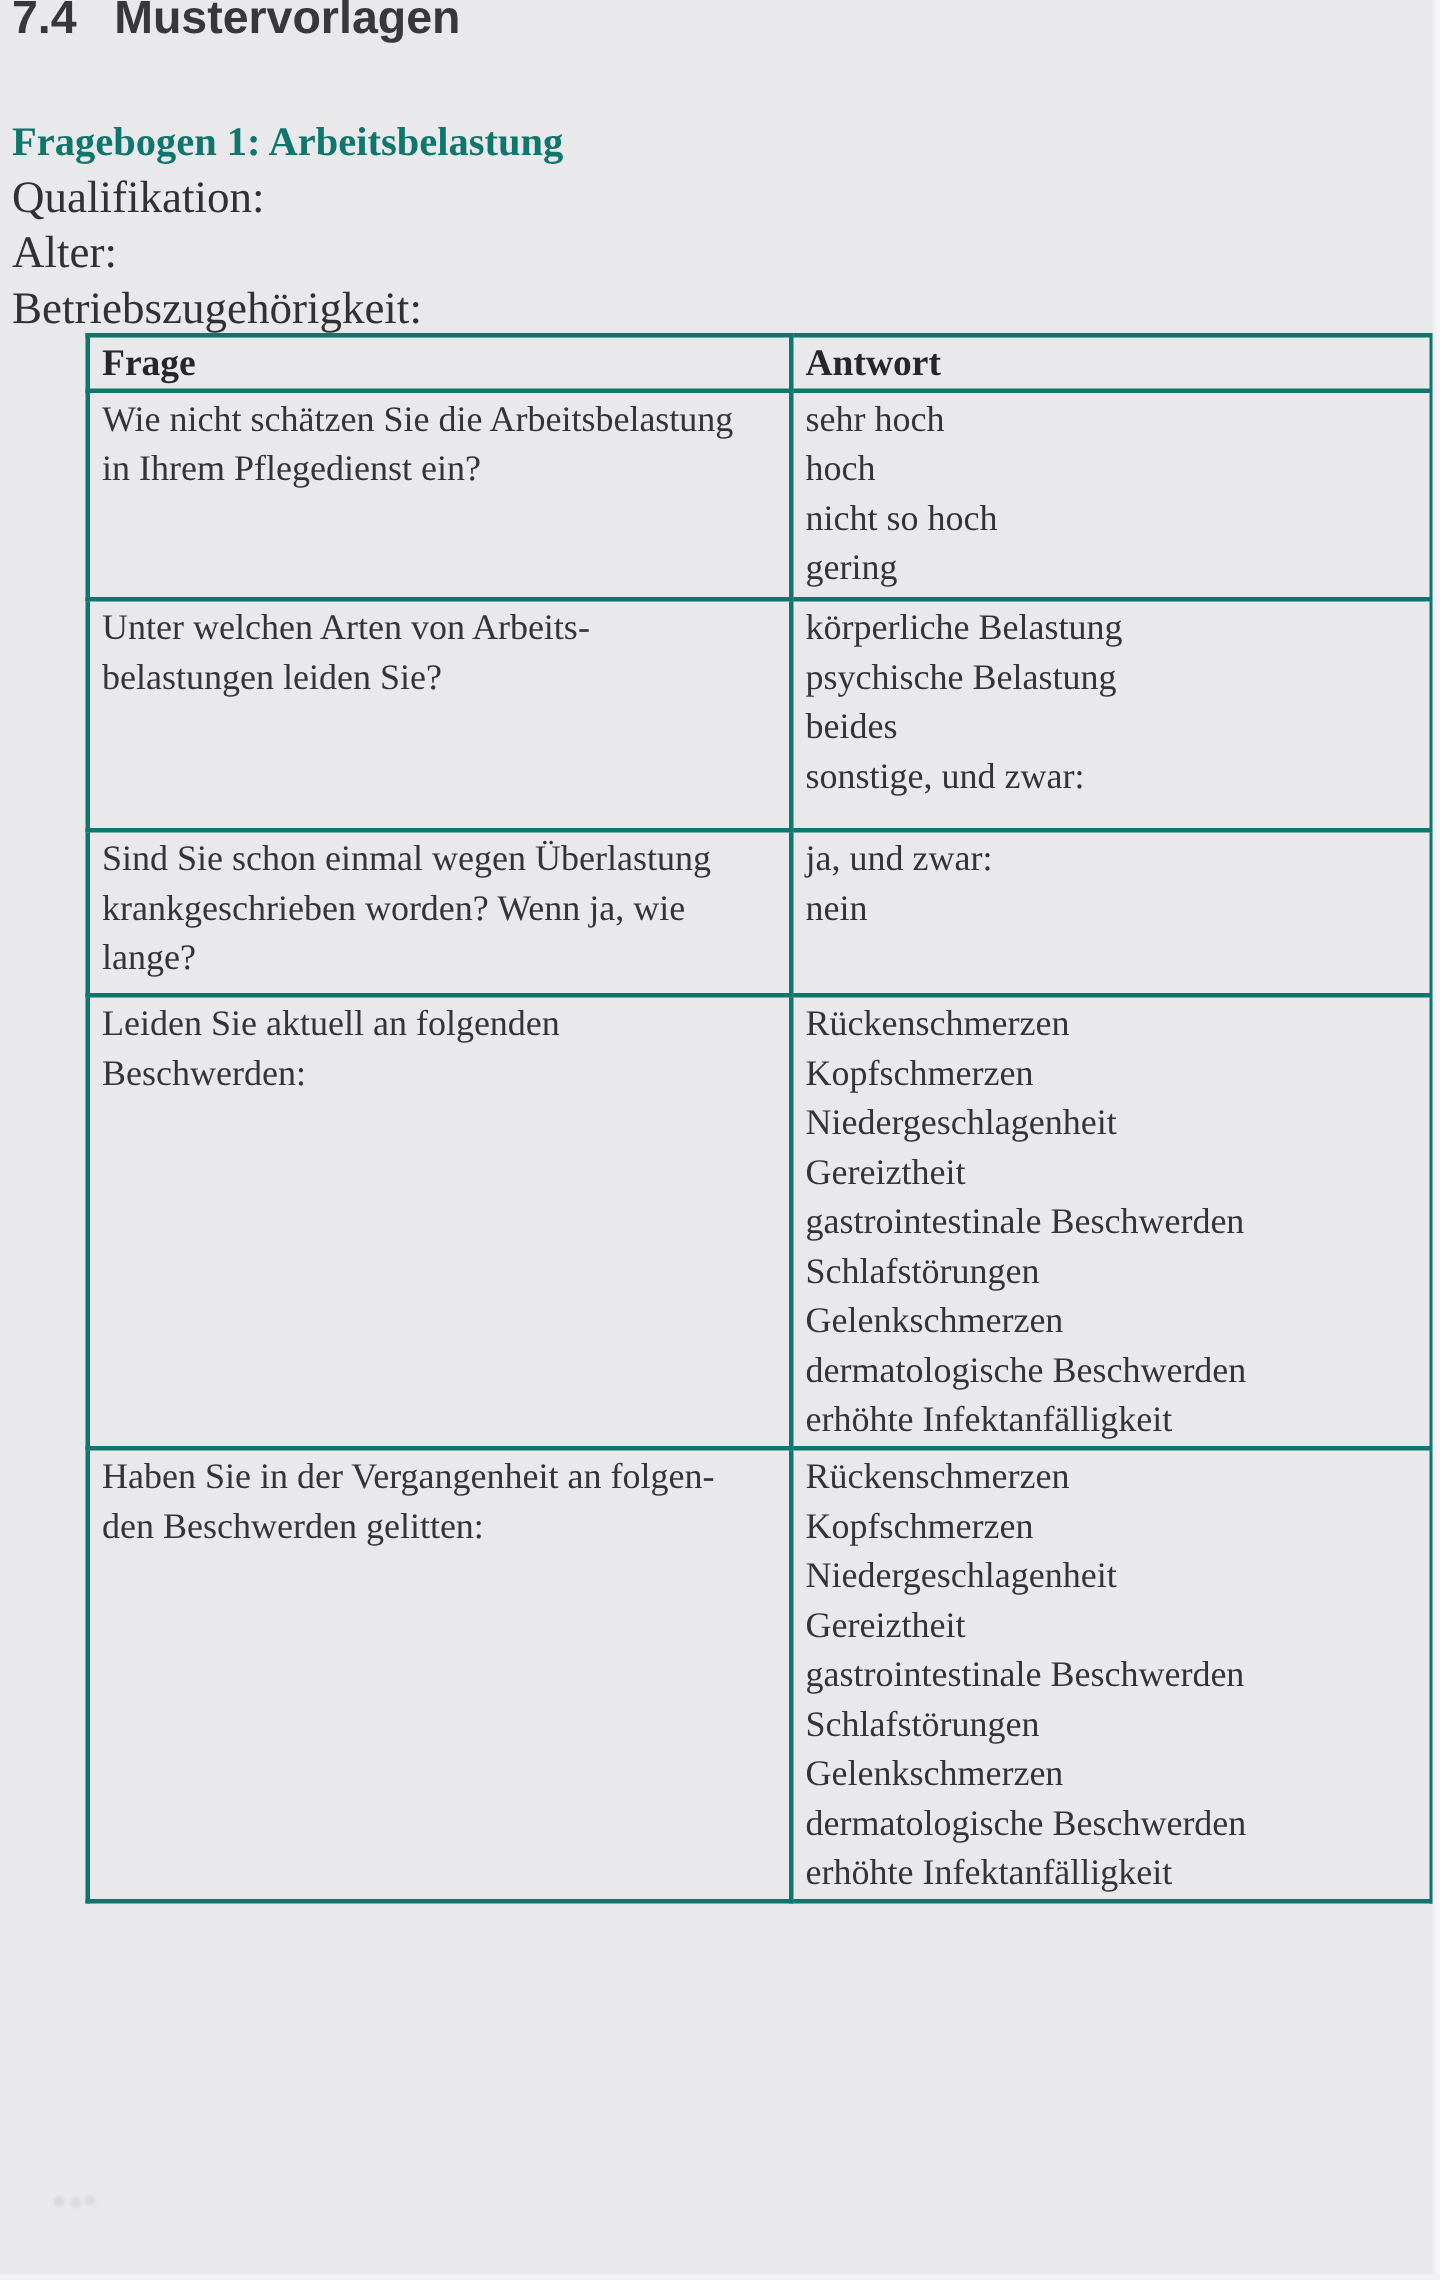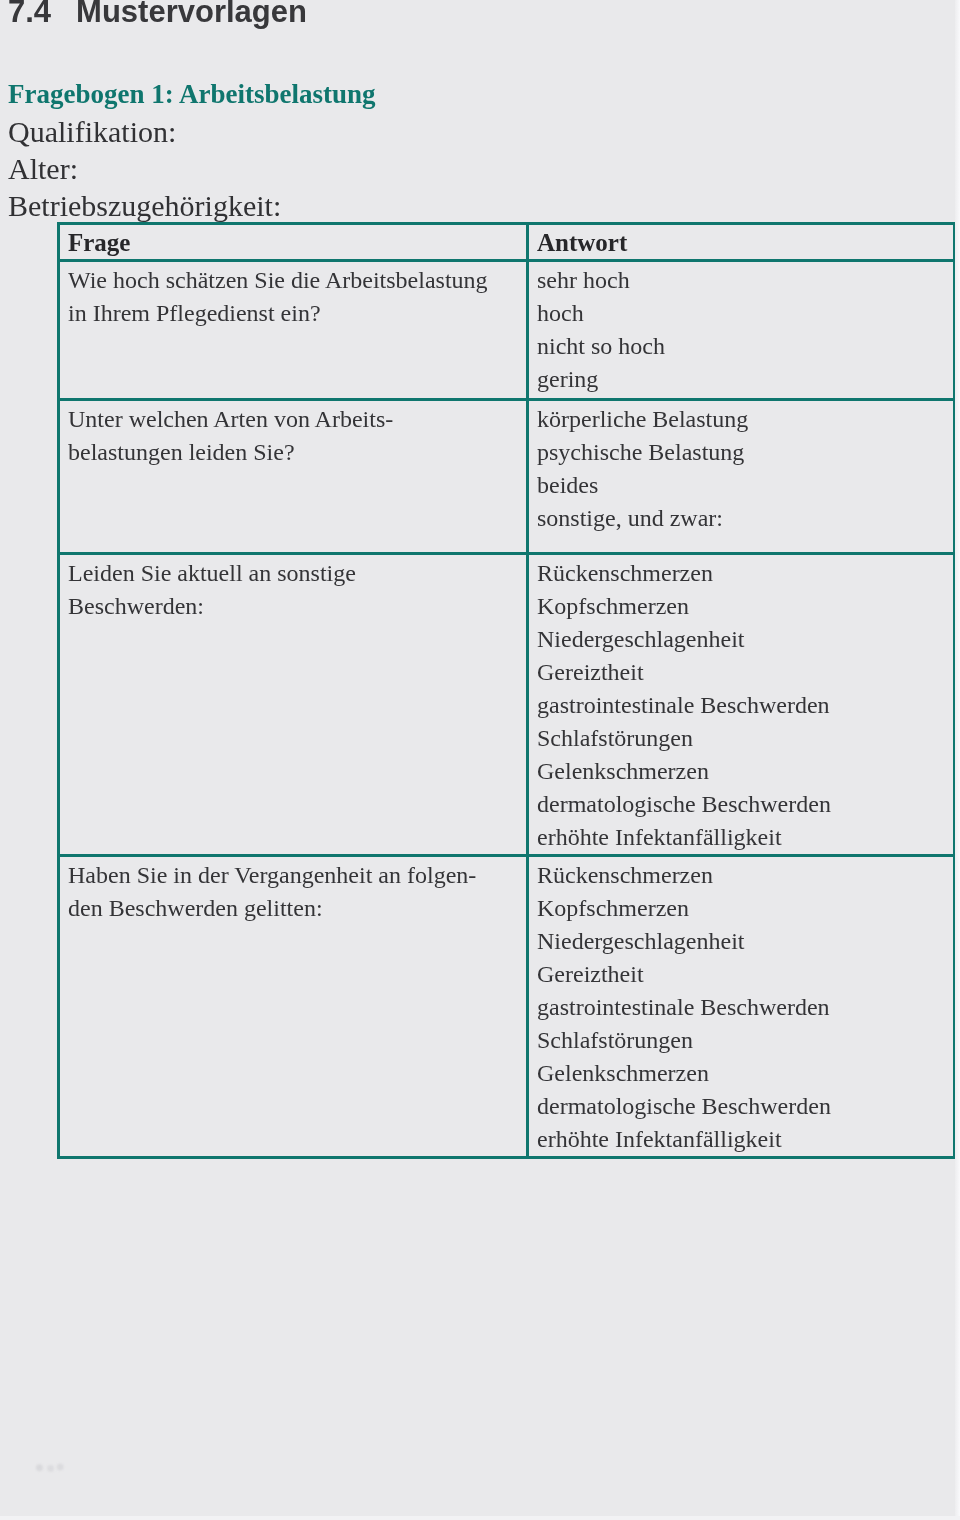--- a/index.html
+++ b/index.html
@@ -105,37 +105,44 @@
   <colgroup>
       <col class="c1">
       <col class="c2">
     </colgroup>
   <tbody>
     <tr style="height:36px;">
       <th>Frage</th>
       <th>Antwort</th>
     </tr>
     <tr style="height:139px;">
-      <td class="q">Wie hoch schätzen Sie die Arbeitsbelastung
+      <td class="q">Wie nicht schätzen Sie die Arbeitsbelastung
 in Ihrem Pflegedienst ein?</td>
       <td class="a">sehr hoch
 hoch
 nicht so hoch
 gering</td>
     </tr>
     <tr style="height:154px;">
       <td class="q">Unter welchen Arten von Arbeits-
 belastungen leiden Sie?</td>
       <td class="a">körperliche Belastung
 psychische Belastung
 beides
 sonstige, und zwar:</td>
     </tr>
+    <tr style="height:110px;">
+      <td class="q">Sind Sie schon einmal wegen Überlastung
+krankgeschrieben worden? Wenn ja, wie
+lange?</td>
+      <td class="a">ja, und zwar:
+nein</td>
+    </tr>
     <tr style="height:301px;">
-      <td class="q">Leiden Sie aktuell an sonstige
+      <td class="q">Leiden Sie aktuell an folgenden
 Beschwerden:</td>
       <td class="a">Rückenschmerzen
 Kopfschmerzen
 Niedergeschlagenheit
 Gereiztheit
 gastrointestinale Beschwerden
 Schlafstörungen
 Gelenkschmerzen
 dermatologische Beschwerden
 erhöhte Infektanfälligkeit</td>

